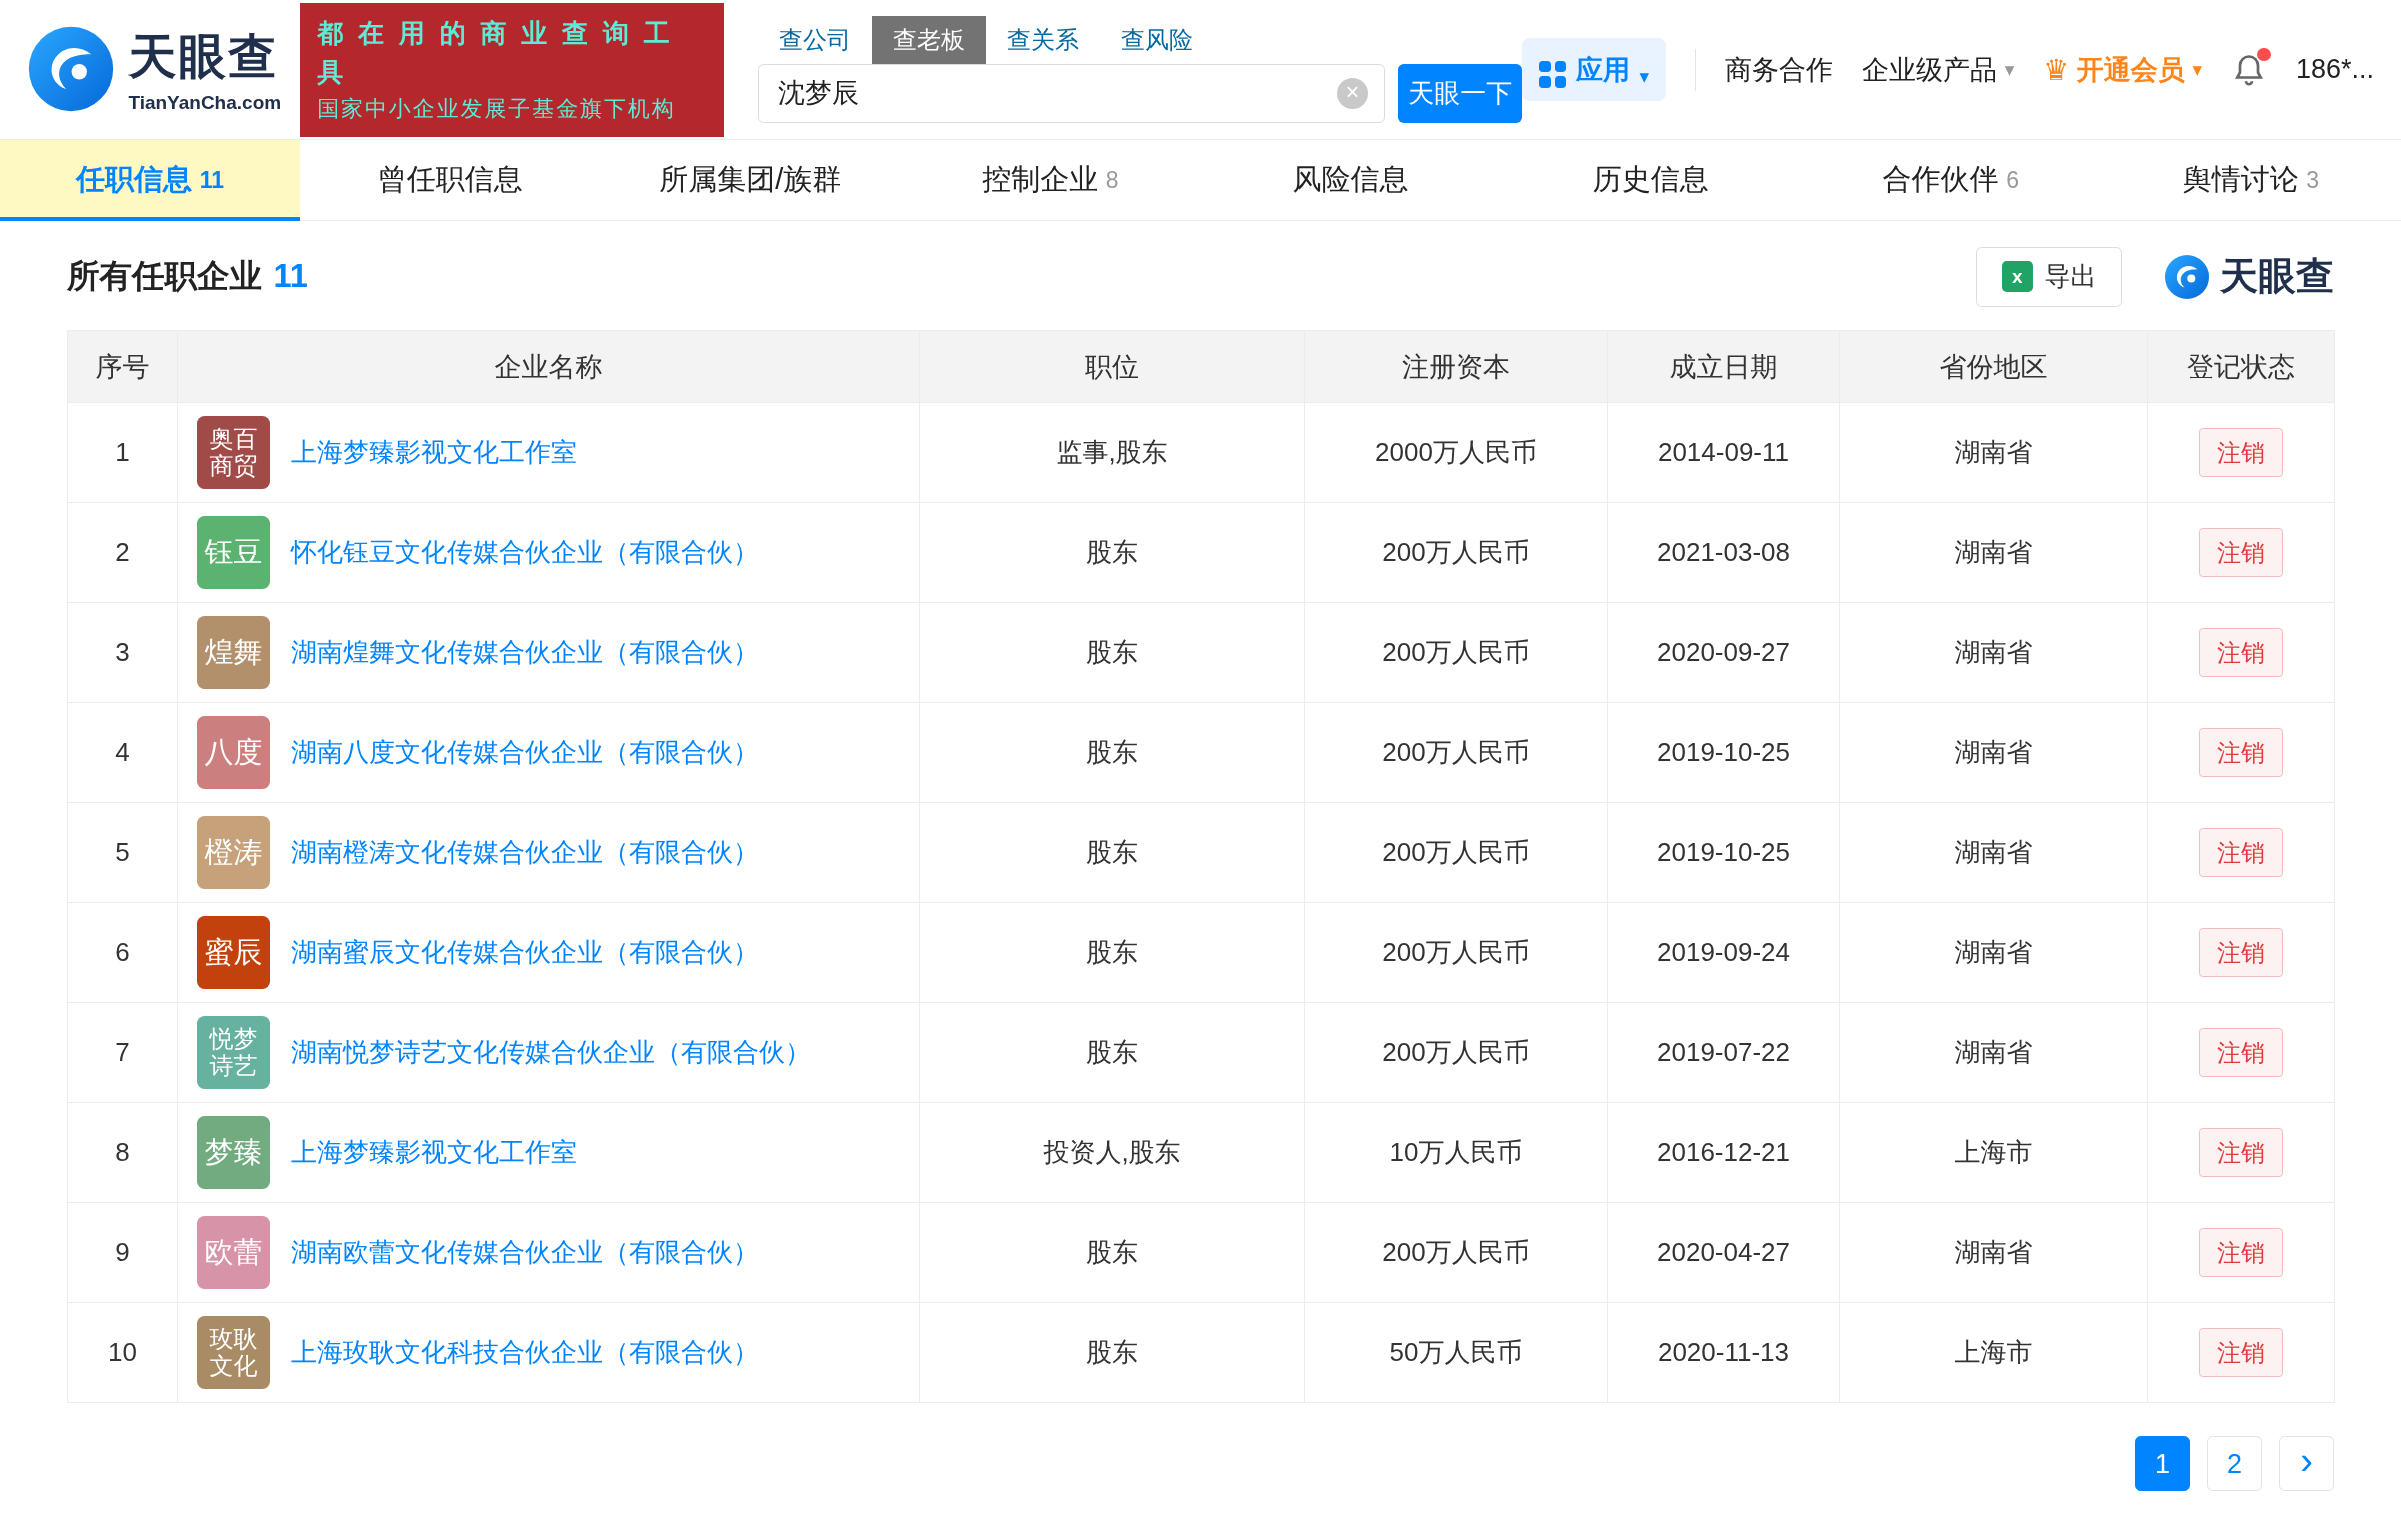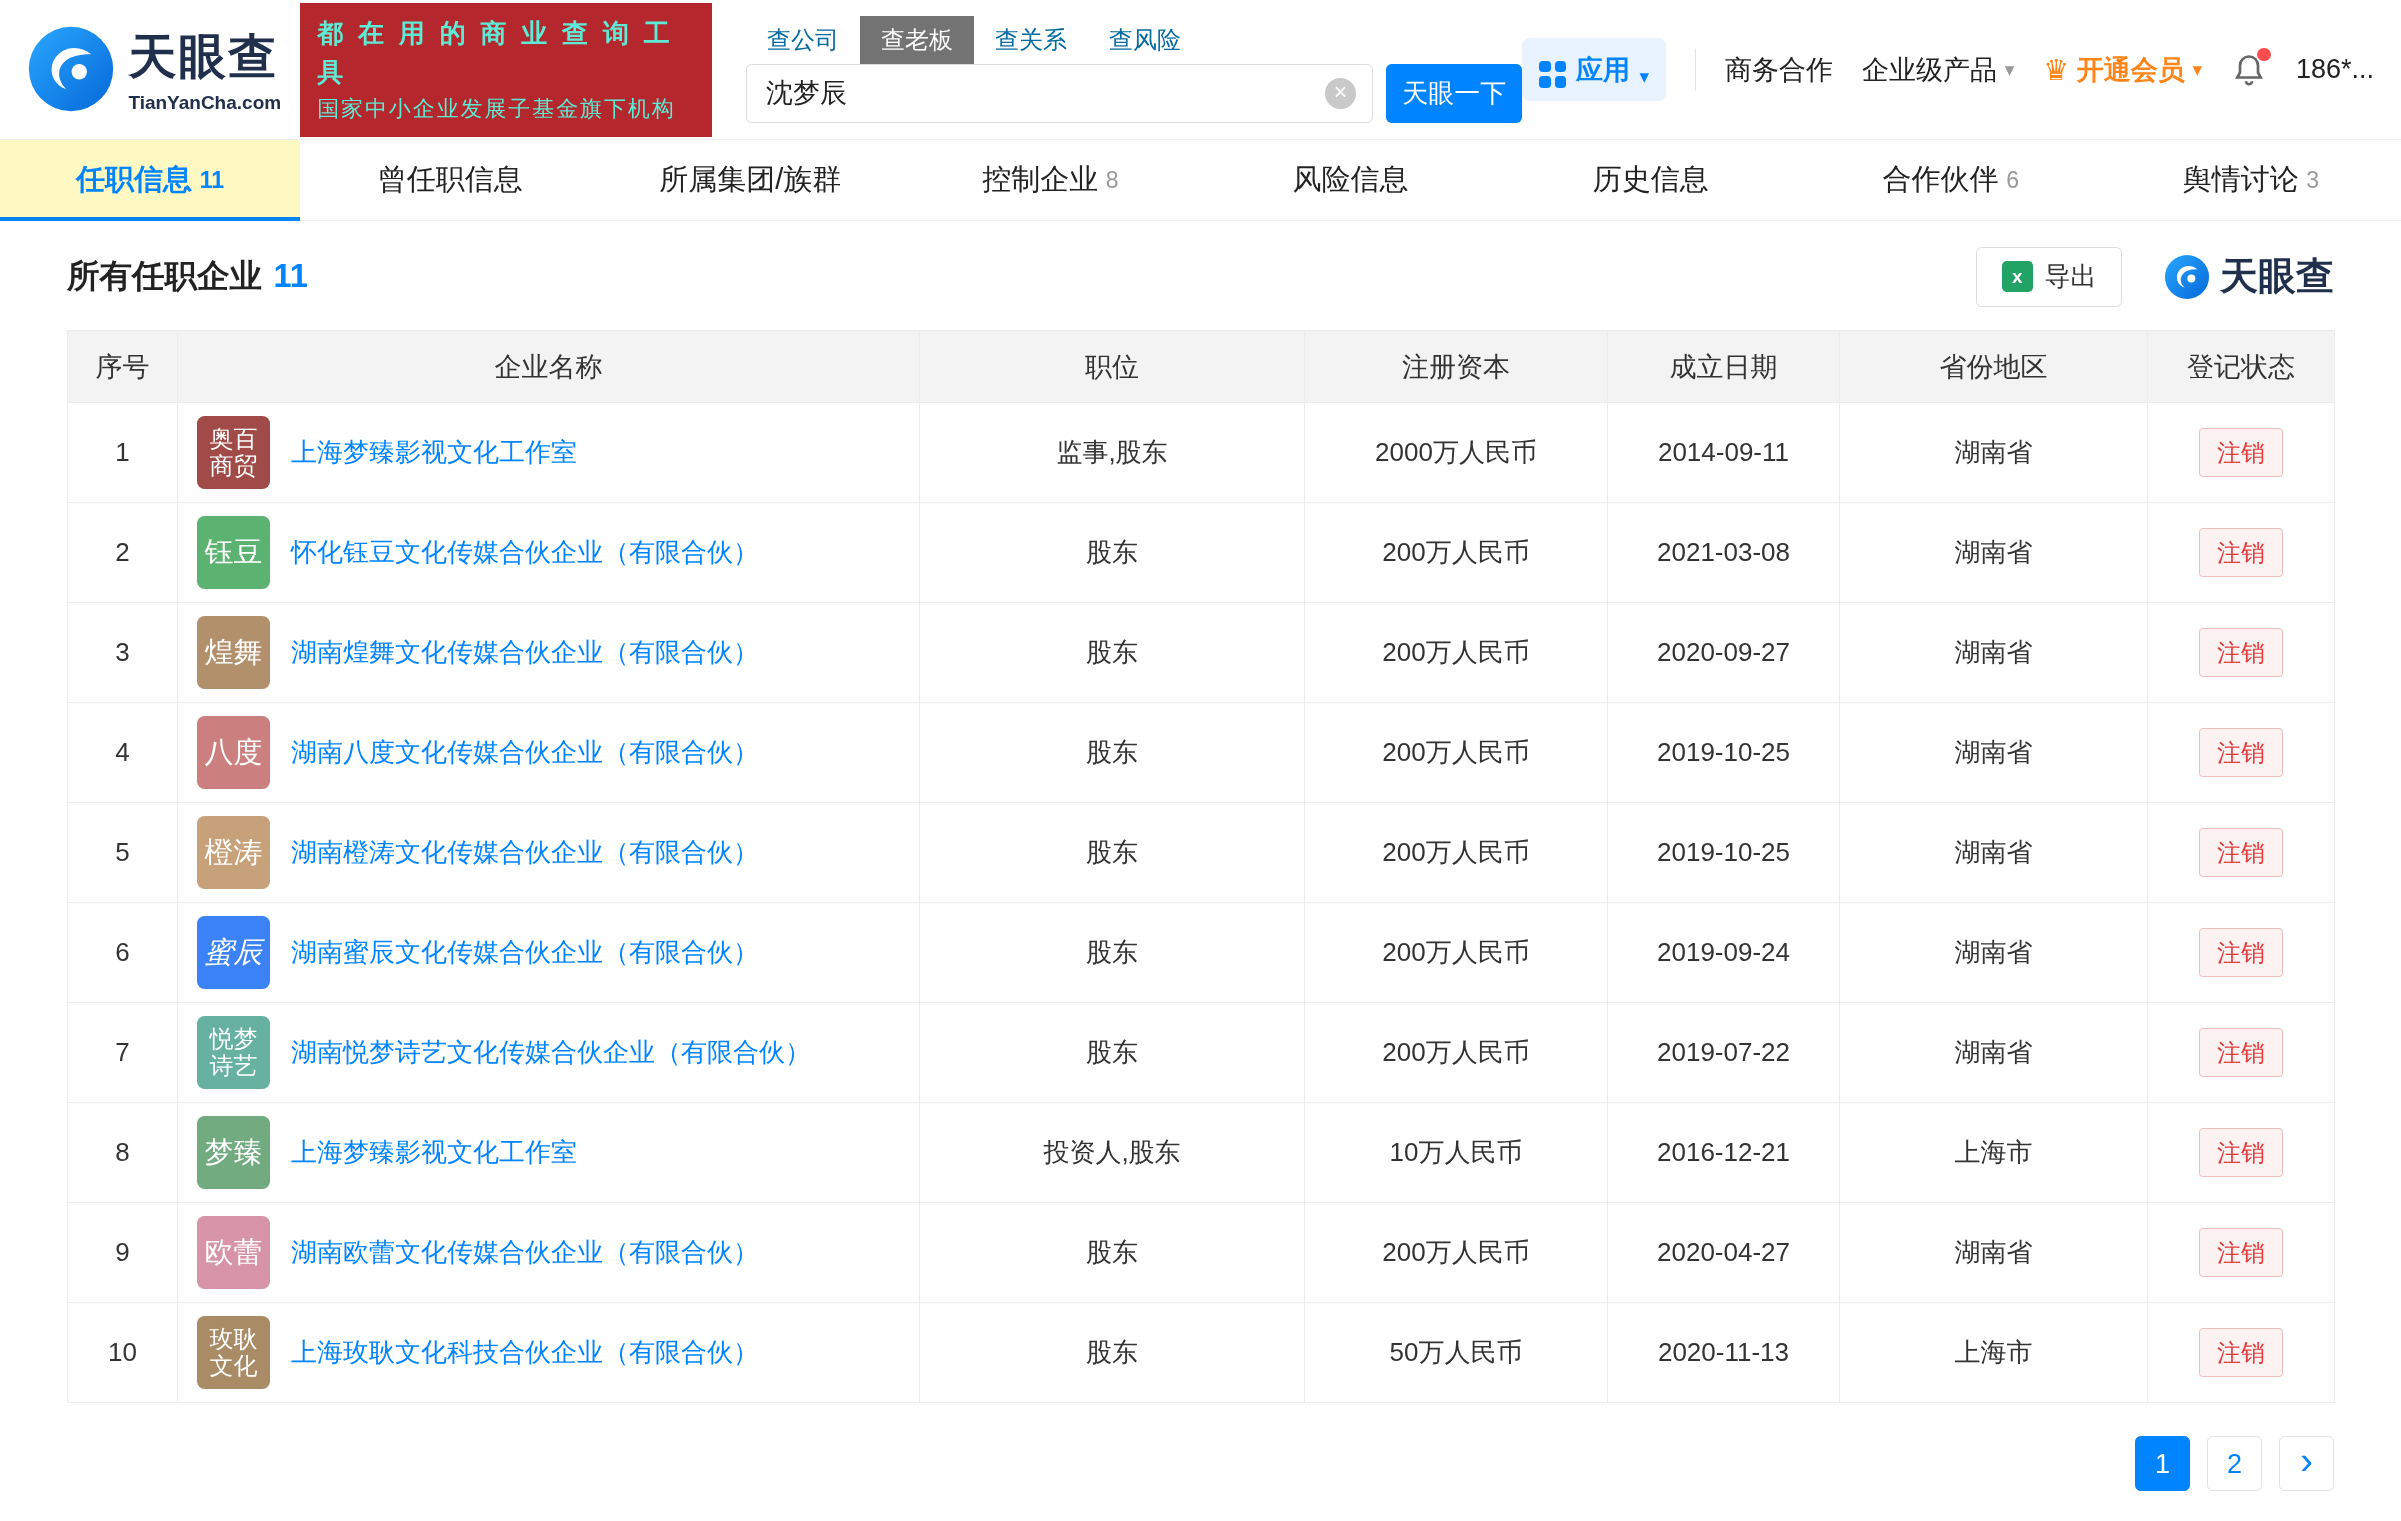--- a/index.html
+++ b/index.html
@@ -16,21 +16,21 @@
   .top-badge .l2 { font-size:22px; letter-spacing:1.9px; }
 
   .search-wrap { margin-left:34px; }
   .search-tab-bar { display:flex; }
   .search-tab { font-size:24px; padding:7.6px 21px; color:#0369a1; cursor:pointer; }
   .search-tab.active { background:#737373; color:#fff; }
   .search-row { display:flex; align-items:center; }
   .search-box { position:relative; }
   .search-input { width:627px; height:59px; border:1.9px solid #dcdcdc; border-radius:5.7px; font-size:27px; padding:0 61px 0 19px; color:#222; outline:none; font-family:inherit; }
   .clear-btn { position:absolute; right:17px; top:14.3px; width:31px; height:31px; border-radius:50%; background:#c9c9c9; color:#fff; font-size:23px; line-height:29px; text-align:center; cursor:pointer; }
-  .search-btn { margin-left:13.4px; width:136px; height:59px; background:#0084ff; border:none; border-radius:5.7px; color:#fff; font-size:26px; cursor:pointer; font-family:inherit; }
+  .search-btn { margin-left:13.4px; width:124px; height:59px; background:#0084ff; border:none; border-radius:5.7px; color:#fff; font-size:26px; cursor:pointer; font-family:inherit; }
 
   .top-nav { margin-left:auto; display:flex; align-items:center; gap:29px; font-size:27px; white-space:nowrap; }
   .apps-btn { display:flex; align-items:flex-end; gap:9.6px; background:#e8f3ff; border-radius:7.6px; padding:13.4px 17px; color:#0084ff; font-weight:bold; cursor:pointer; }
   .grid-icon { width:27px; height:27px; display:grid; grid-template-columns:1fr 1fr; gap:3.8px; }
   .grid-icon span { background:#0084ff; border-radius:3.8px; }
   .caret { font-size:19px; }
   .v-divider { width:1px; height:42px; background:#e3e3e3; }
   .nav-link { color:#222; cursor:pointer; display:flex; align-items:center; gap:7.6px; }
   .nav-link .caret { color:#999; }
   .vip-link { color:#ff8519; font-weight:bold; display:flex; align-items:center; gap:7.6px; cursor:pointer; }
@@ -333,21 +333,21 @@
       <td>2019-10-25</td>
       <td>湖南省</td>
       <td>
         <span class="status-badge">注销</span>
       </td>
     </tr>
         <tr>
       <td>6</td>
       <td class="name-cell">
         <div class="name-inner">
-          <span class="co-logo" style="background: #3b82f6; font-style: italic;">
+          <span class="co-logo" style="background: #c2410c;">
                 <div>蜜辰</div>
               </span>
           <a class="co-link">湖南蜜辰文化传媒合伙企业（有限合伙）</a>
         </div>
       </td>
       <td>股东</td>
       <td>200万人民币</td>
       <td>2019-09-24</td>
       <td>湖南省</td>
       <td>

